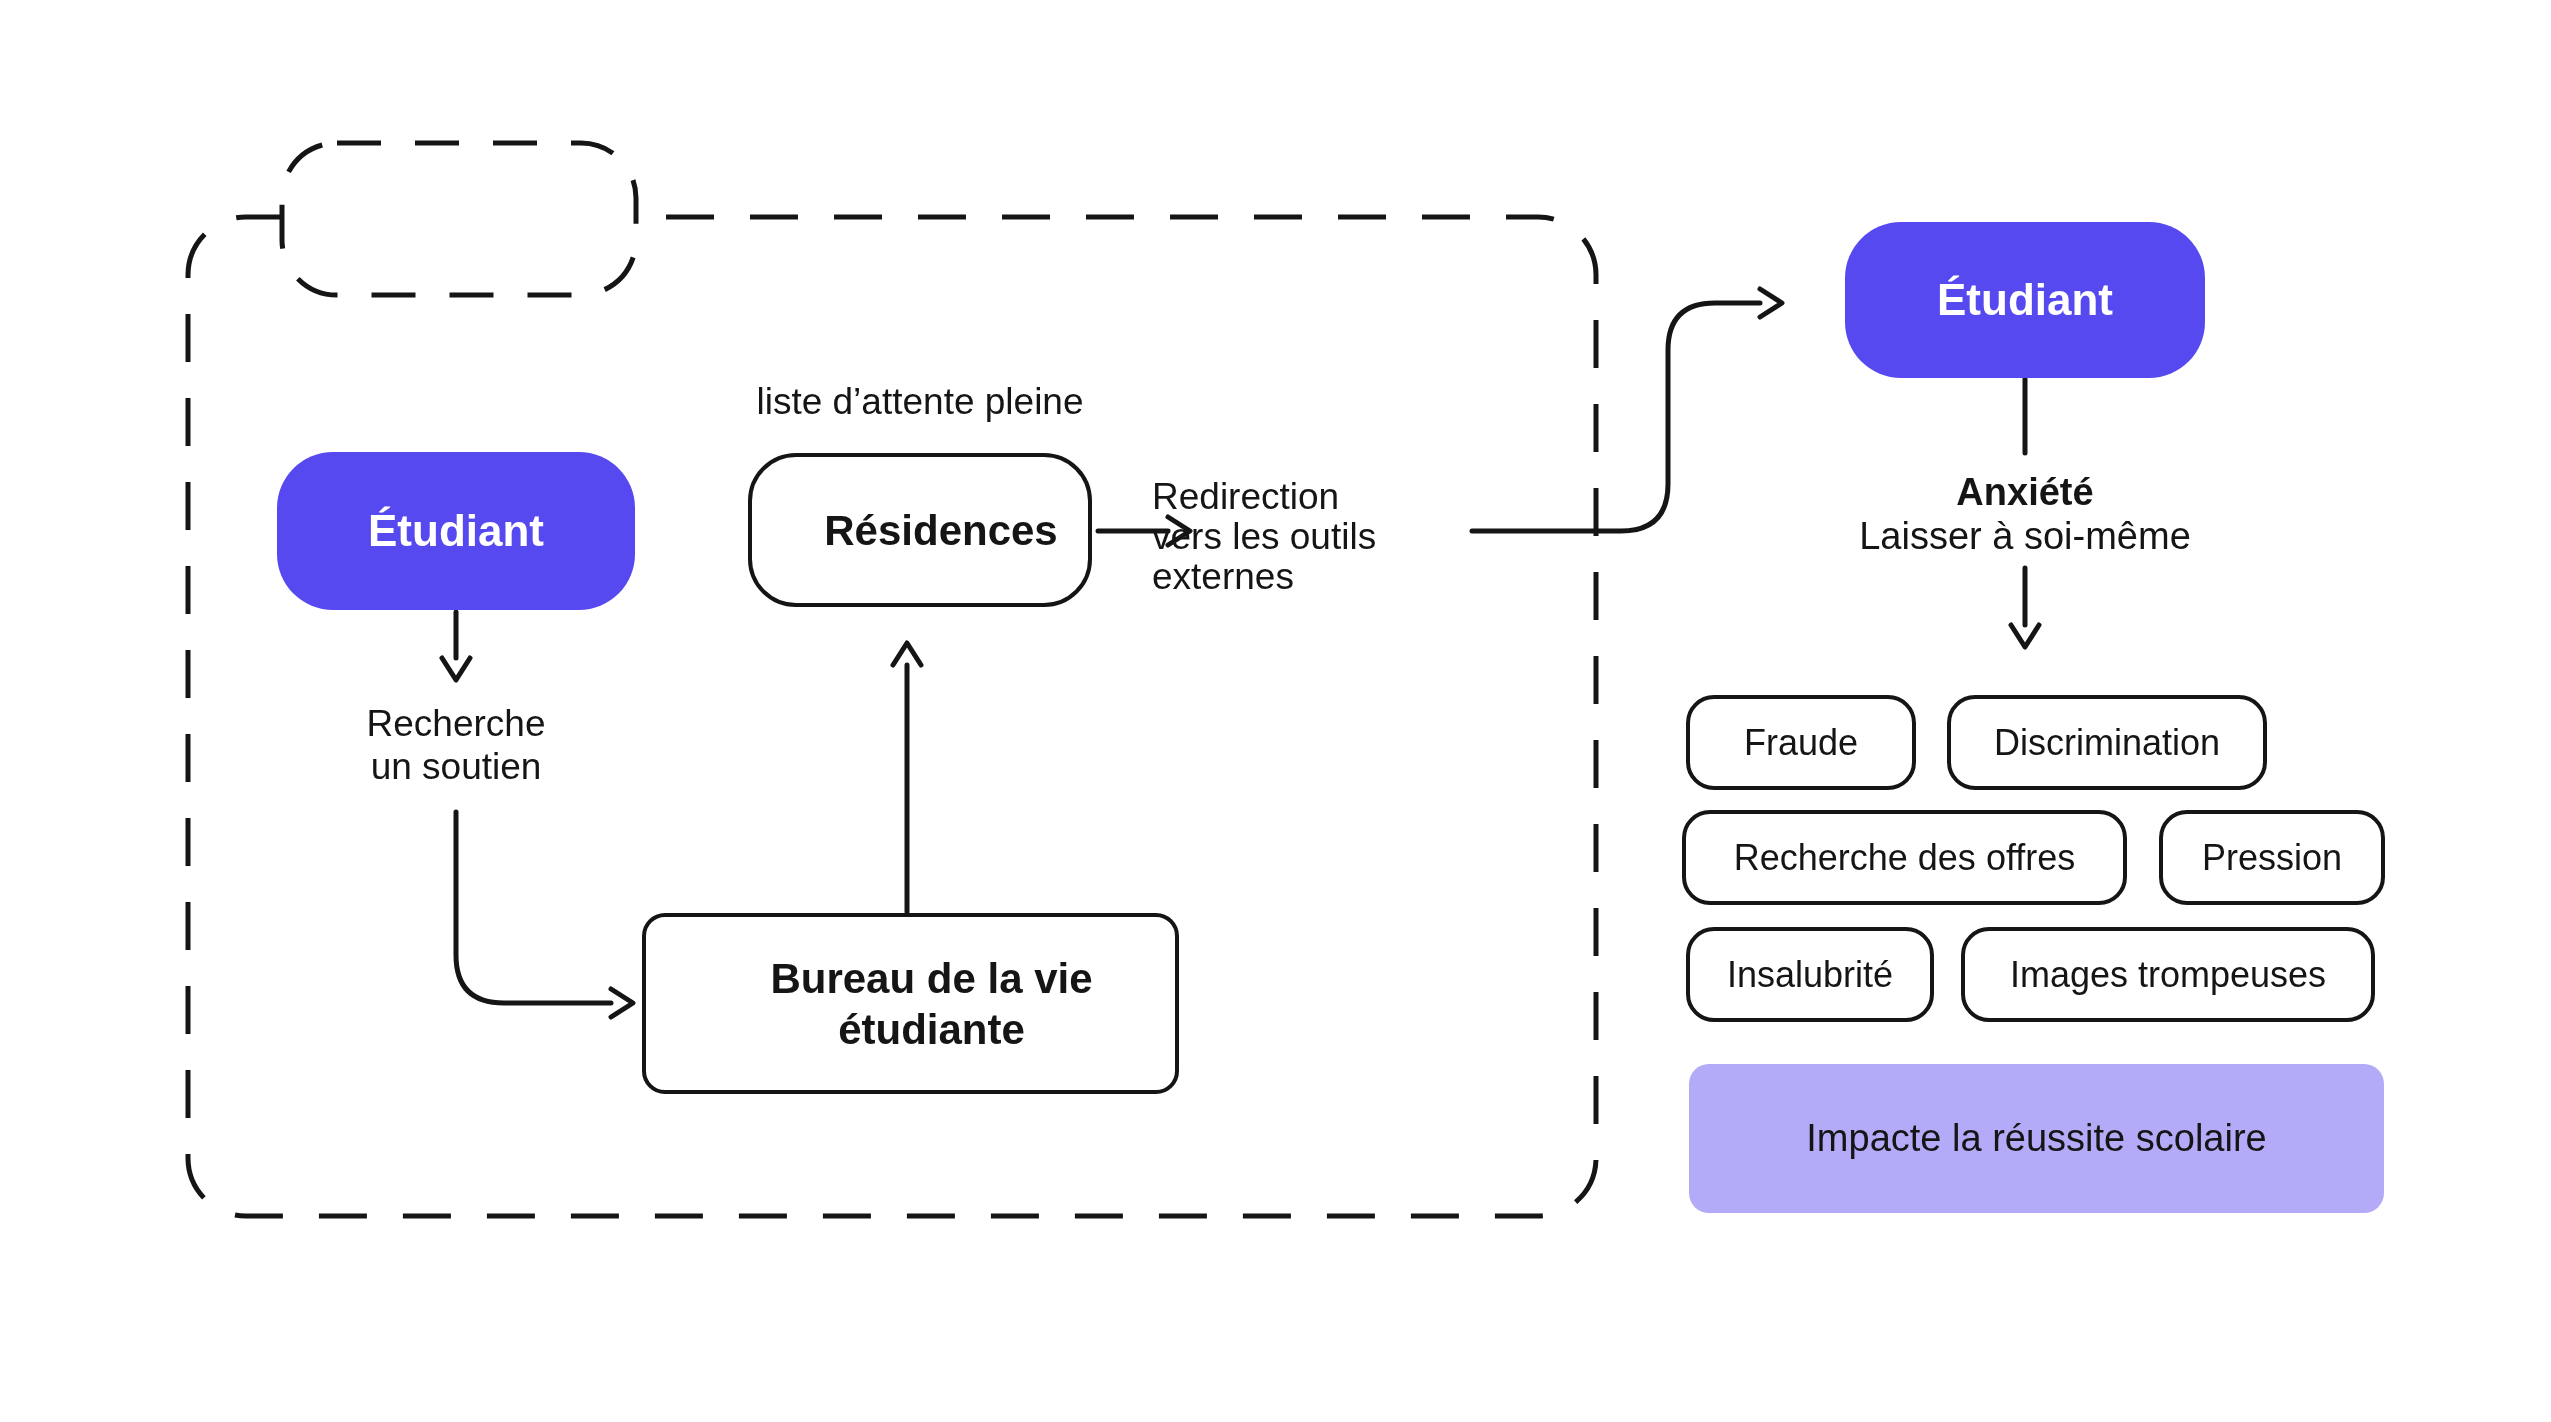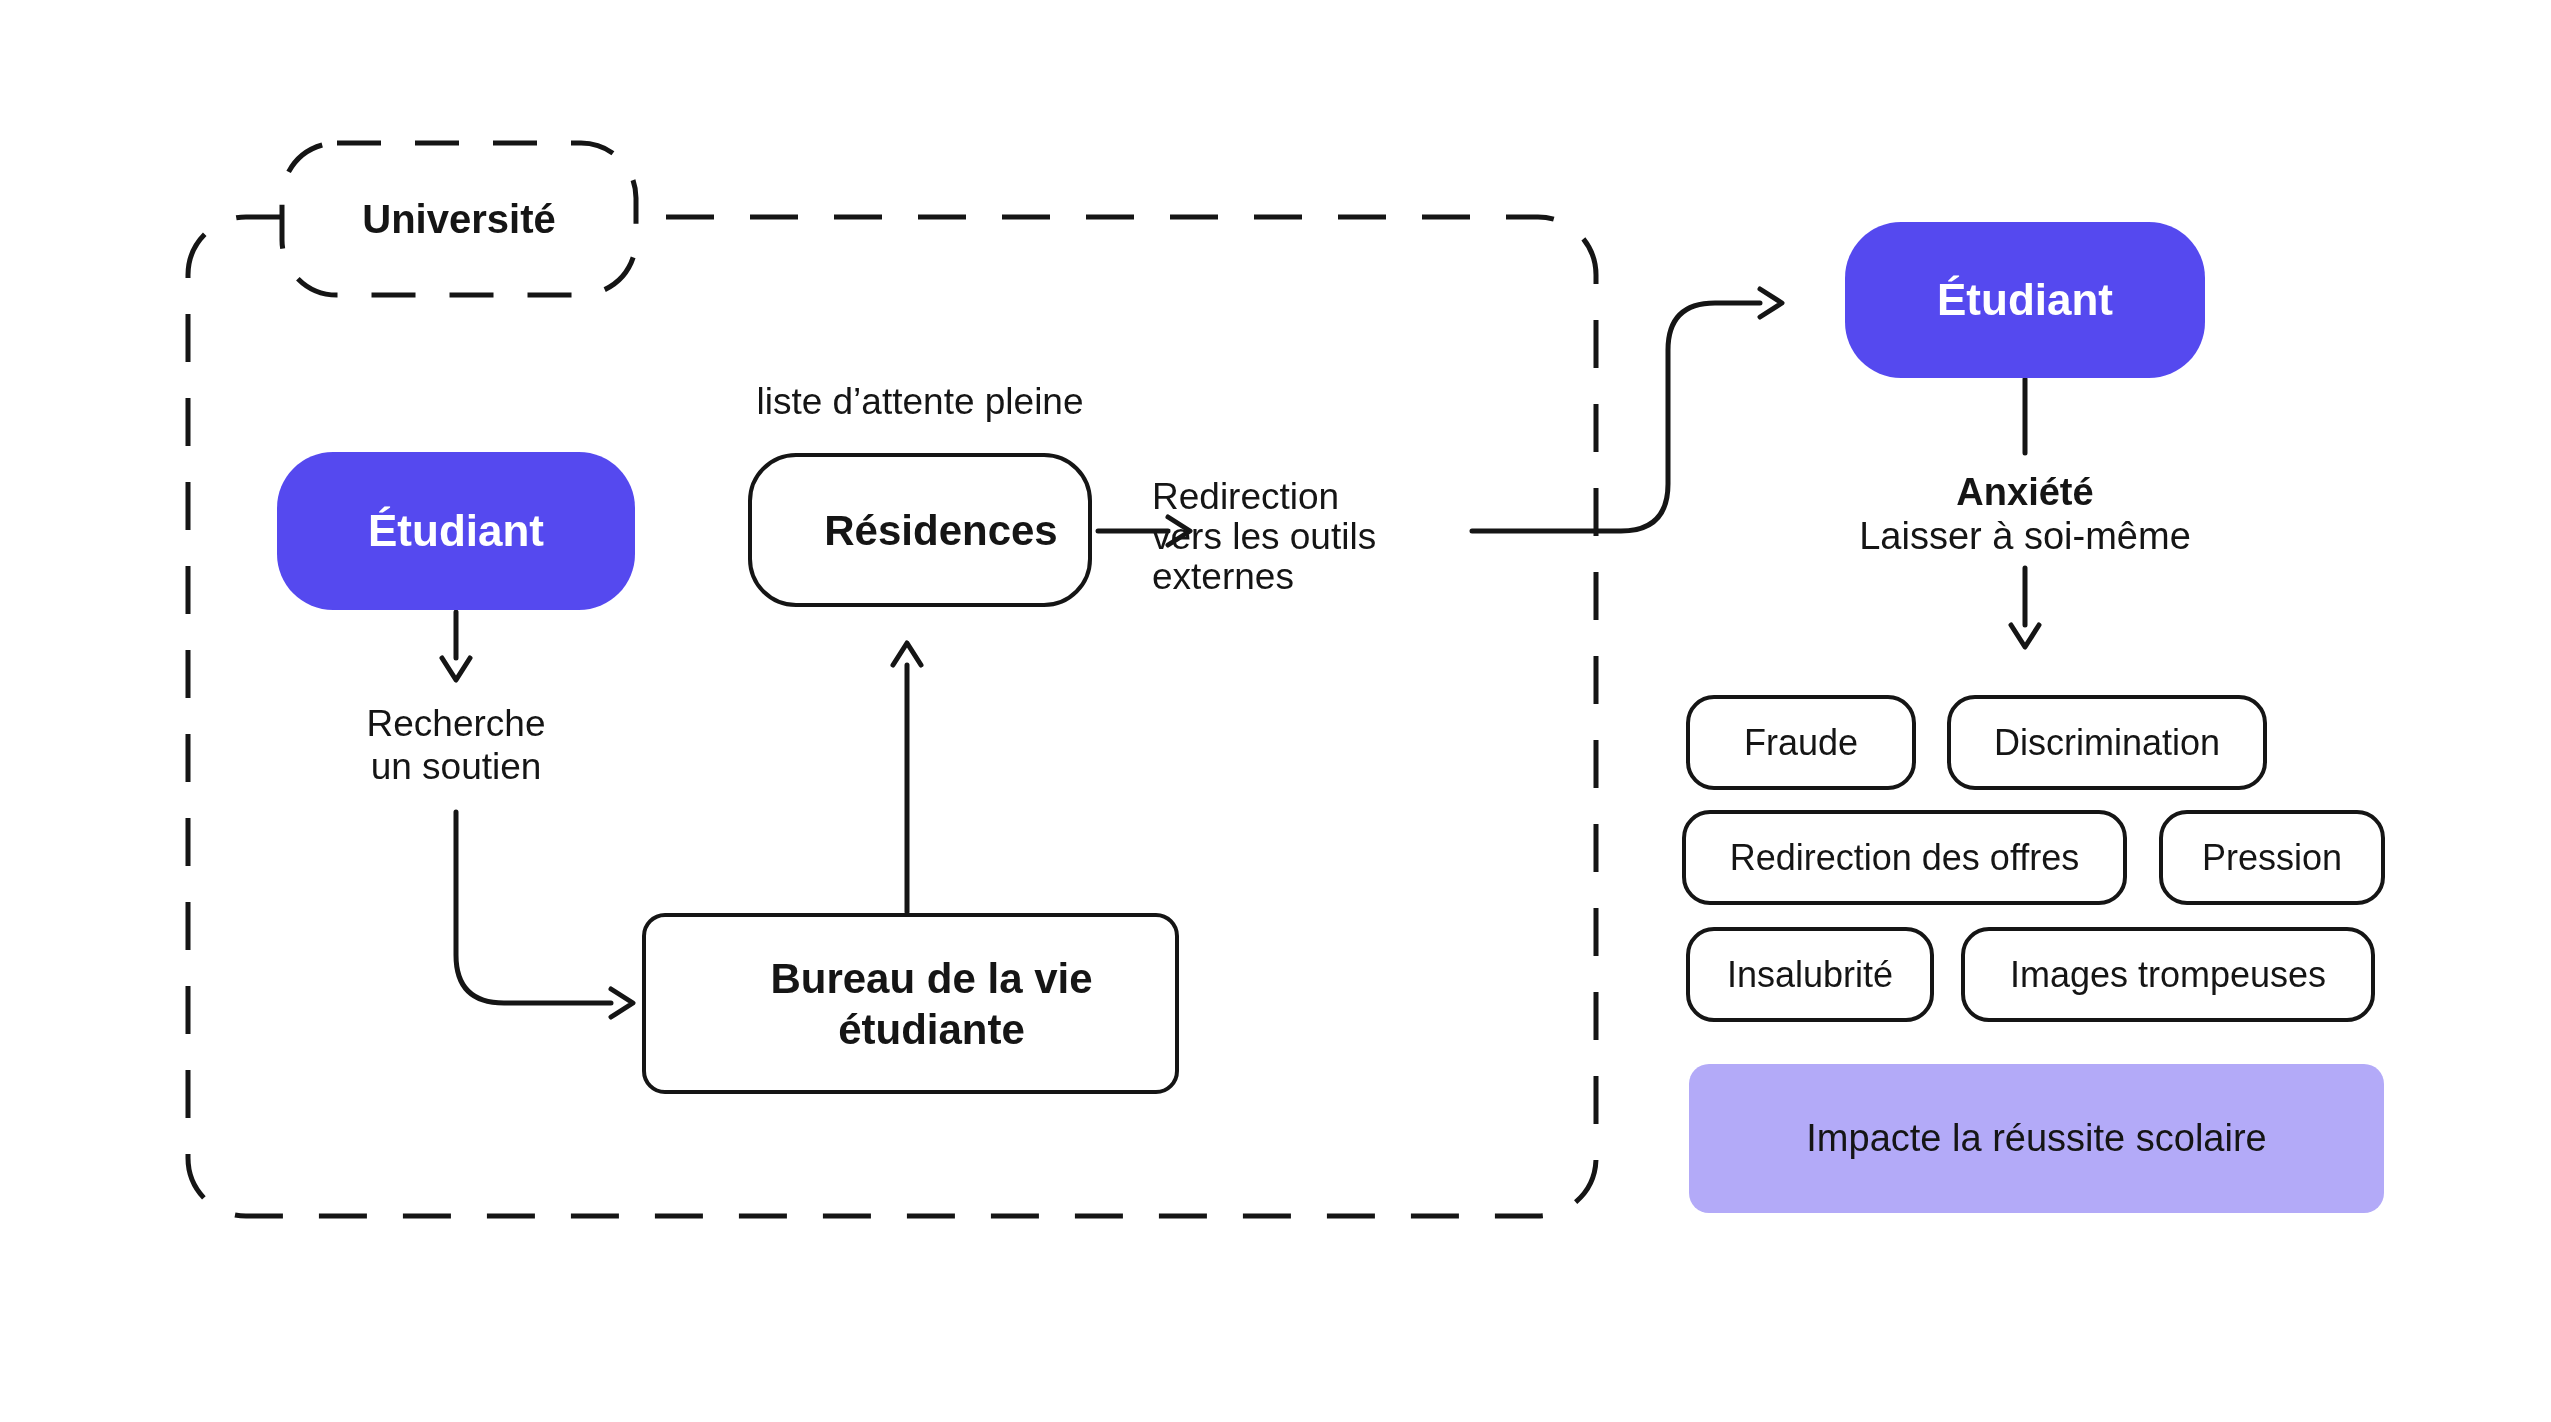--- a/index.html
+++ b/index.html
@@ -56,23 +56,20 @@
 
     <path d="M1098 531 L1168 531" fill="none" stroke="#151515" stroke-width="5" stroke-linecap="round" marker-end="url(#arw)"></path>
 
     <path d="M1472 531 L1621 531 Q1668 531 1668 484 L1668 350 Q1668 303 1715 303 L1760 303" fill="none" stroke="#151515" stroke-width="5" stroke-linecap="round" marker-end="url(#arw)"></path>
 
     <path d="M2025 379 L2025 453" fill="none" stroke="#151515" stroke-width="5" stroke-linecap="round"></path>
 
     <path d="M2025 568 L2025 625" fill="none" stroke="#151515" stroke-width="5" stroke-linecap="round" marker-end="url(#arw)"></path>
   </svg>
 
-  <div class="uni-label" style="left:282px;top:143px;width:354px;height:152px;">
-    <span>Université</span>
-  </div>
 
   <div class="node purple" style="left:277px;top:452px;width:358px;height:158px;border-radius:56px;background:#5549EF;">
     <span>Étudiant</span>
   </div>
 
   <div class="annot center" style="left:306px;top:702px;width:300px;">Recherche
 un soutien</div>
 
   <div class="annot center" style="left:718px;top:380px;width:404px;">liste d’attente pleine</div>
 
@@ -96,21 +93,21 @@
   <div class="annot center bold" style="left:1825px;top:470px;width:400px;font-size:38px;line-height:44px;">Anxiété</div>
   <div class="annot center" style="left:1825px;top:514px;width:400px;font-size:38px;line-height:44px;">Laisser à soi-même</div>
 
   <div class="pill" style="left:1686px;top:695px;width:230px;height:95px;">
     <span>Fraude</span>
   </div>
   <div class="pill" style="left:1947px;top:695px;width:320px;height:95px;">
     <span>Discrimination</span>
   </div>
   <div class="pill" style="left:1682px;top:810px;width:445px;height:95px;">
-    <span>Redirection des offres</span>
+    <span>Recherche des offres</span>
   </div>
   <div class="pill" style="left:2159px;top:810px;width:226px;height:95px;">
     <span>Pression</span>
   </div>
   <div class="pill" style="left:1686px;top:927px;width:248px;height:95px;">
     <span>Insalubrité</span>
   </div>
   <div class="pill" style="left:1961px;top:927px;width:414px;height:95px;">
     <span>Images trompeuses</span>
   </div>

